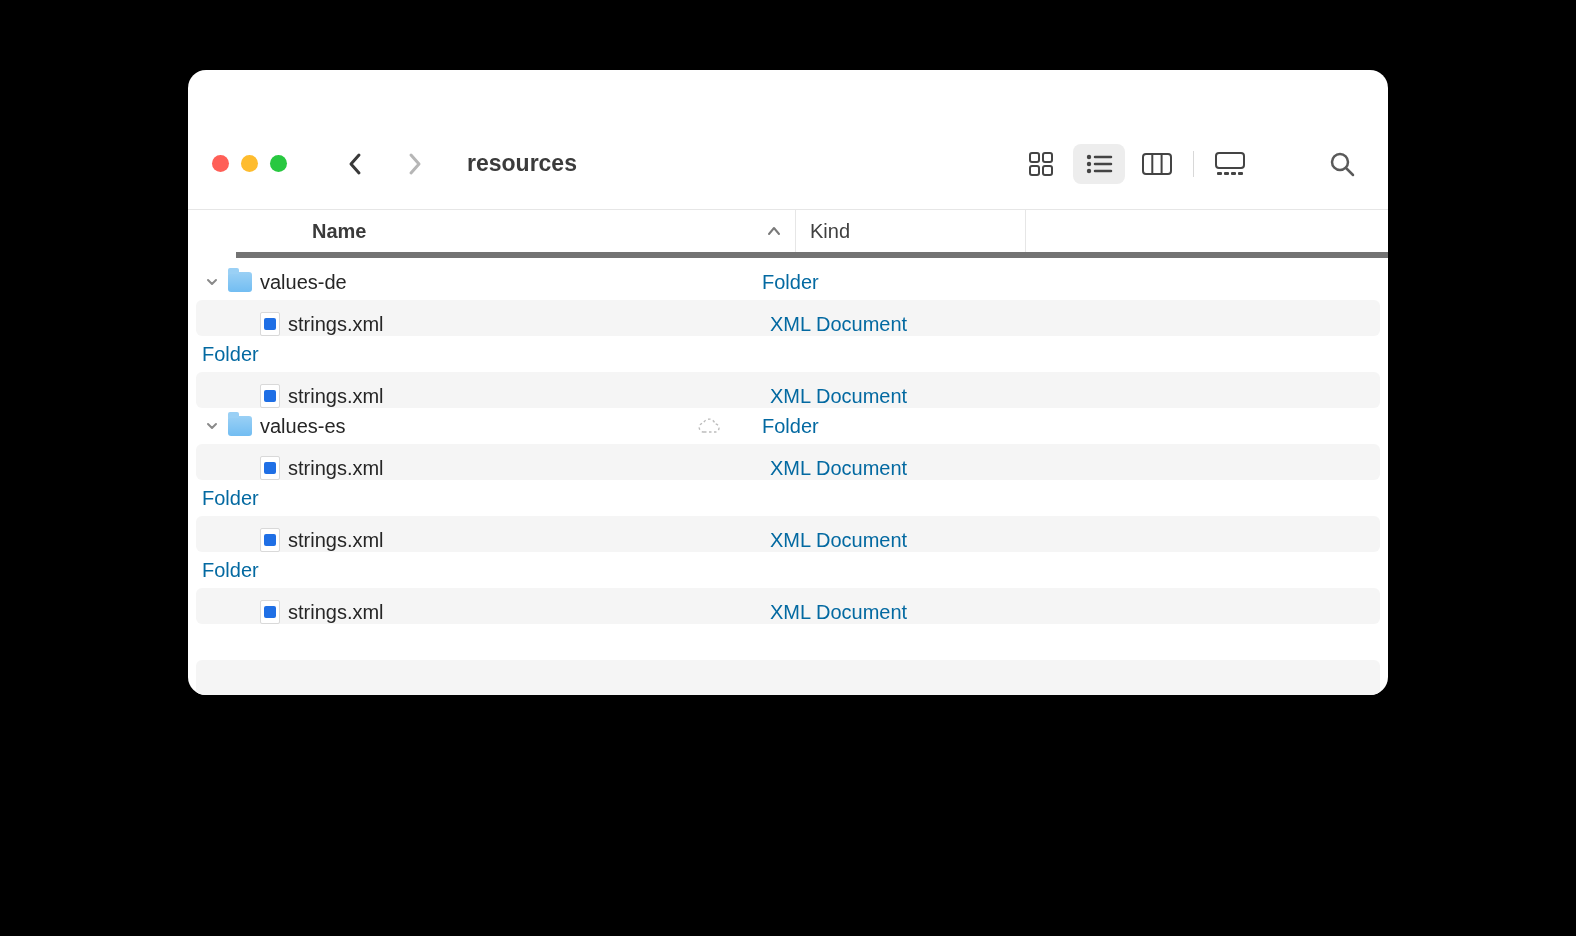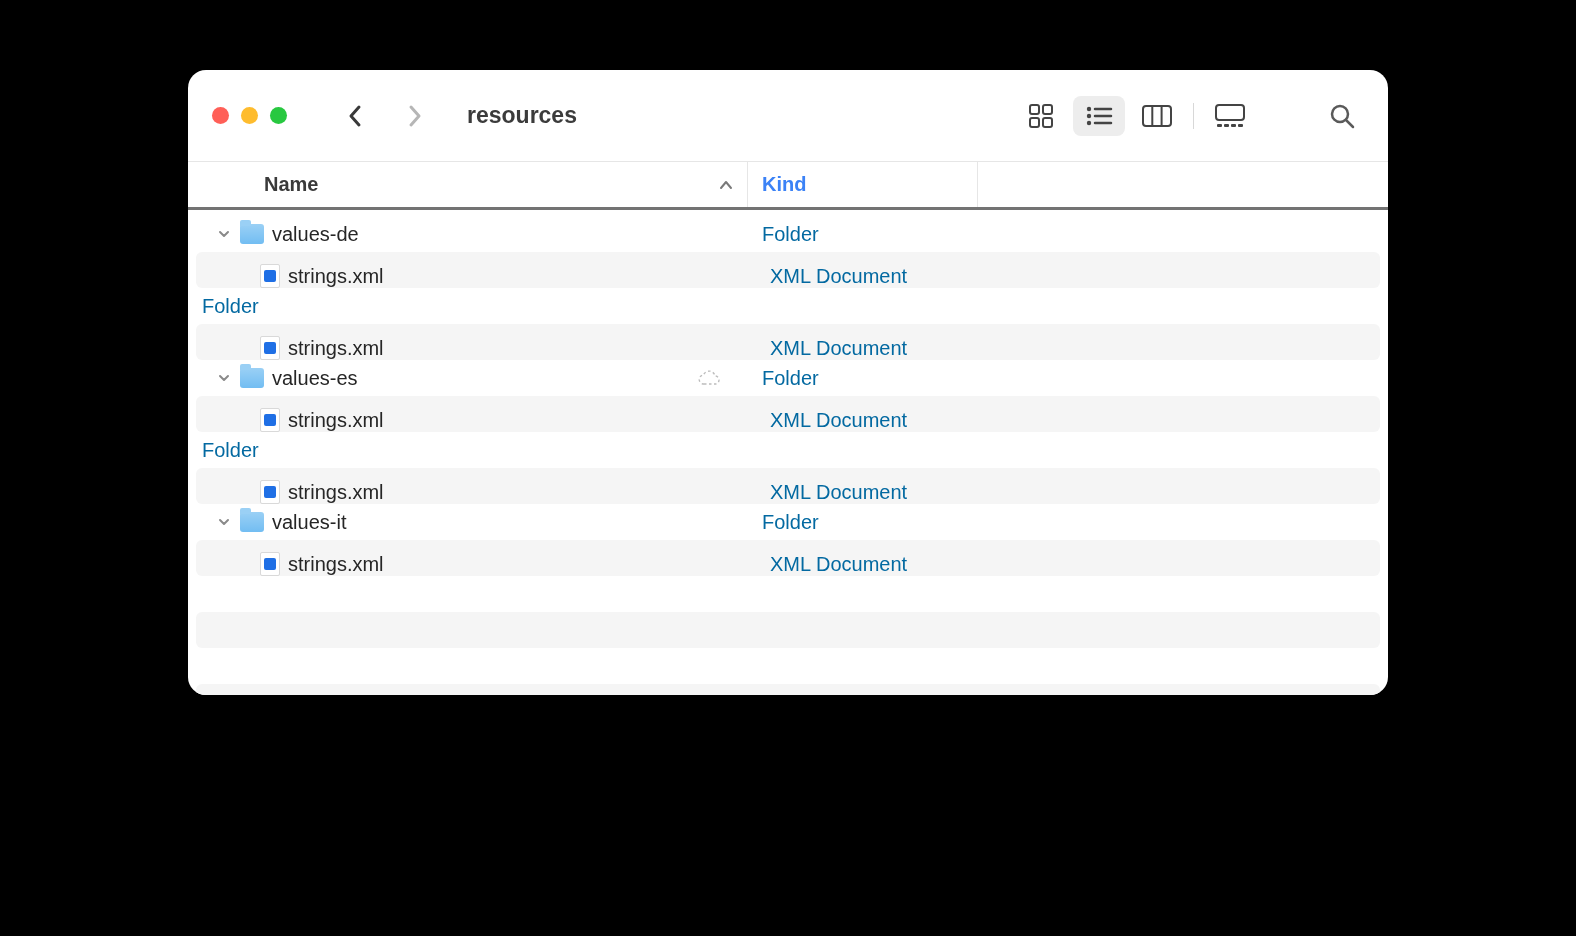--- a/index.html
+++ b/index.html
@@ -22,20 +22,21 @@
     display: flex;
     flex-direction: column;
   }
   .toolbar {
     height: 92px;
     display: flex;
     align-items: center;
     padding: 0 24px 0 24px;
     border-bottom: 1px solid #e6e6e6;
     gap: 20px;
+    margin-top: 48px;
   }
   .traffic { display: flex; gap: 12px; margin-right: 28px; }
   .dot { width: 17px; height: 17px; border-radius: 50%; }
   .dot.red { background: #ff5f57; }
   .dot.yellow { background: #febc2e; }
   .dot.green { background: #28c840; }
   .nav-btn {
     width: 40px; height: 40px;
     display: flex; align-items: center; justify-content: center;
     color: #3a3a3a;
@@ -61,62 +62,63 @@
     width: 44px; height: 40px;
     display: flex; align-items: center; justify-content: center;
     color: #5a5a5a;
     margin-left: 26px;
   }
 
   .headers {
     height: 48px;
     display: flex;
     align-items: flex-start;
-    border-bottom: 3px solid #737373;
+    border-bottom: 6px solid #737373;
     font-size: 20px;
     color: #3a3a3a;
     position: relative;
+    margin-left: 48px;
   }
   .col-name {
     width: 560px;
     padding-left: 76px;
     font-weight: 600;
     display: flex;
     align-items: center;
     justify-content: space-between;
     height: 100%;
     border-right: 1px solid #e6e6e6;
   }
   .col-name .sort-ind { margin-right: 14px; color: #7a7a7a; }
   .col-kind {
     width: 230px;
     padding-left: 14px;
     height: 100%;
     display: flex; align-items: center;
     border-right: 1px solid #e6e6e6;
-    color: #3b82f6;
-    font-weight: 700;
+    color: #404040;
+    font-weight: 400;
   }
 
   .list { flex: 1; overflow: hidden; padding-top: 6px; }
   .row {
     height: 36px;
     display: flex;
     align-items: center;
     font-size: 20px;
     color: #262626;
   }
   .row.alt { background: #f5f5f5; border-radius: 6px; margin: 0 8px; align-items: flex-end; }
   .row.alt .cell-name { padding-left: 62px; }
   .row .cell-name {
     width: 560px;
     display: flex;
     align-items: center;
     gap: 8px;
-    padding-left: 28px;
+    padding-left: 16px;
     position: relative;
   }
   .row.alt-bottom { background: #f5f5f5; border-radius: 6px; margin: 0 8px; height: 36px; }
 
   .row .cell-kind {
     padding-left: 14px;
     color: #0369a1;
     font-size: 20px;
   }
   .row .cloud-slot {
@@ -314,29 +316,20 @@
       <div class="cell-name">
         <span class="file-ic">
             <span class="badge"></span>
           </span>
         <span>strings.xml</span>
       </div>
       <div class="cell-kind">XML Document</div>
     </div>
 
     <div class="row">
-      <div class="cell-name">
-        <span class="chev">
-          <svg width="12" height="12" viewBox="0 0 12 12">
-              <polyline points="2,4 6,8 10,4" fill="none" stroke="currentColor" stroke-width="2" stroke-linecap="round" stroke-linejoin="round"></polyline>
-            </svg>
-        </span>
-        <span class="folder-ic"></span>
-        <span>values-it</span>
-      </div>
       <div class="cell-kind">Folder</div>
     </div>
 
     <div class="row alt">
       <div class="cell-name">
         <span class="file-ic">
             <span class="badge"></span>
           </span>
         <span>strings.xml</span>
       </div>

